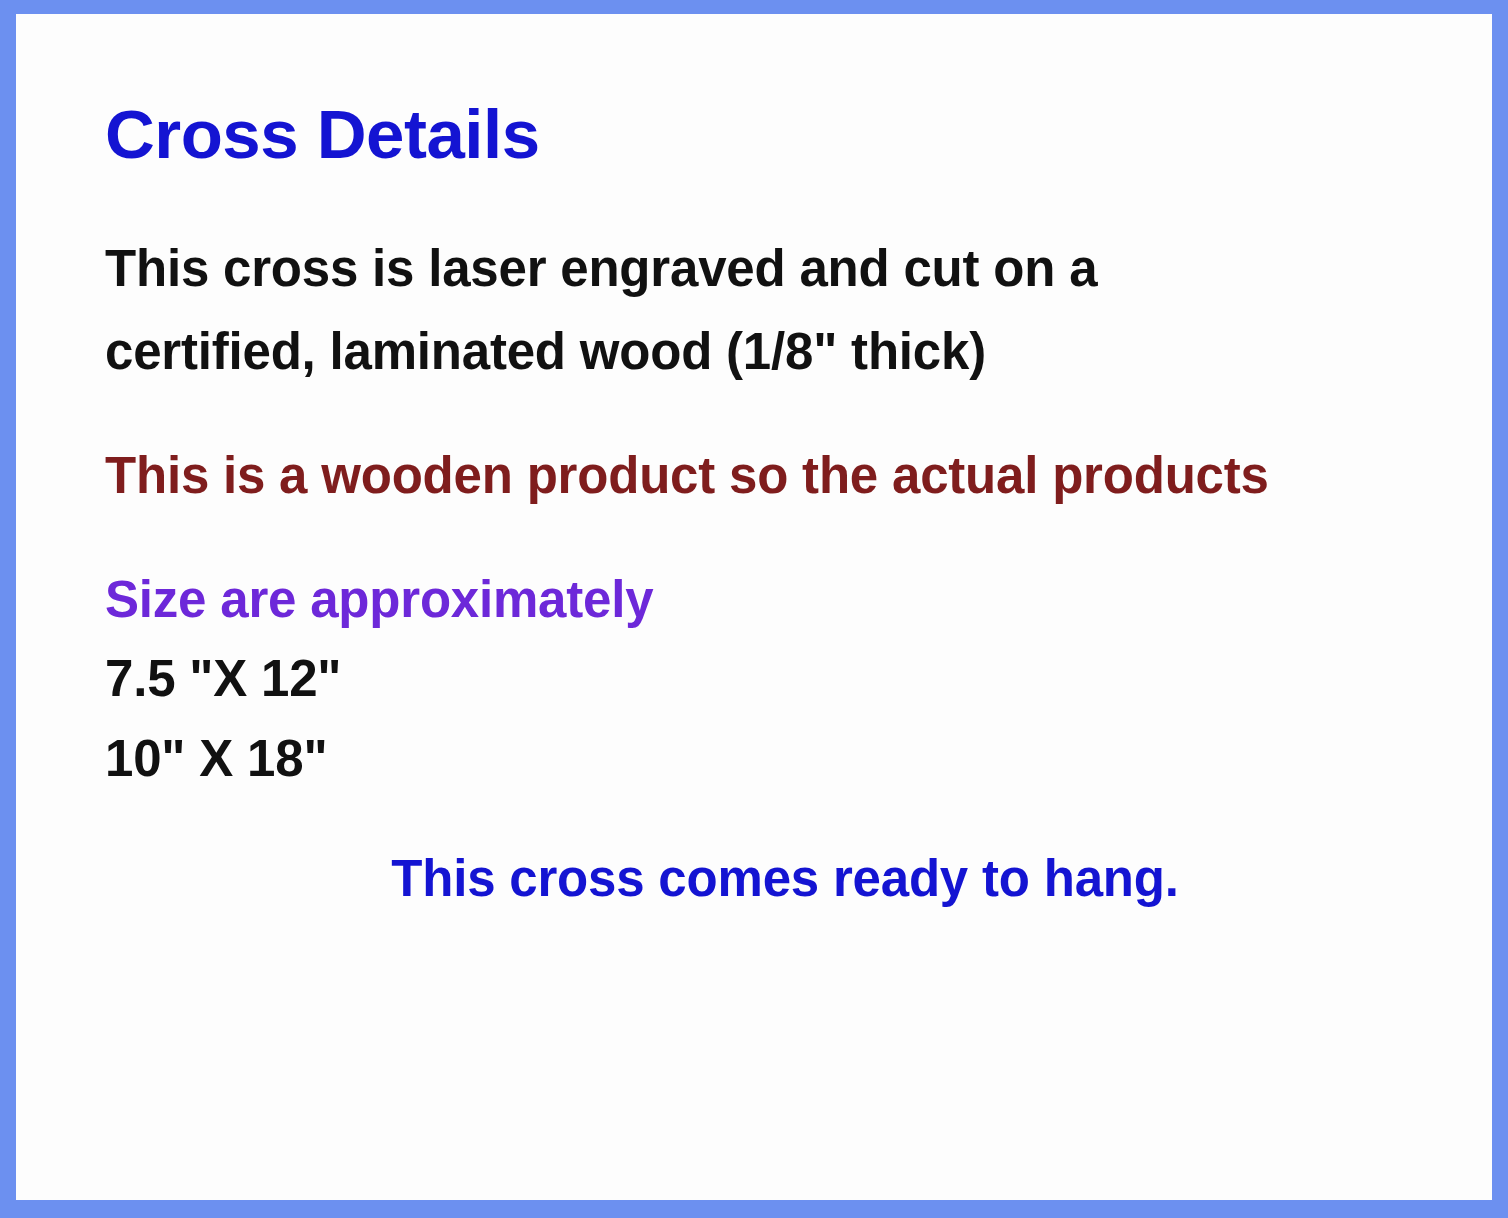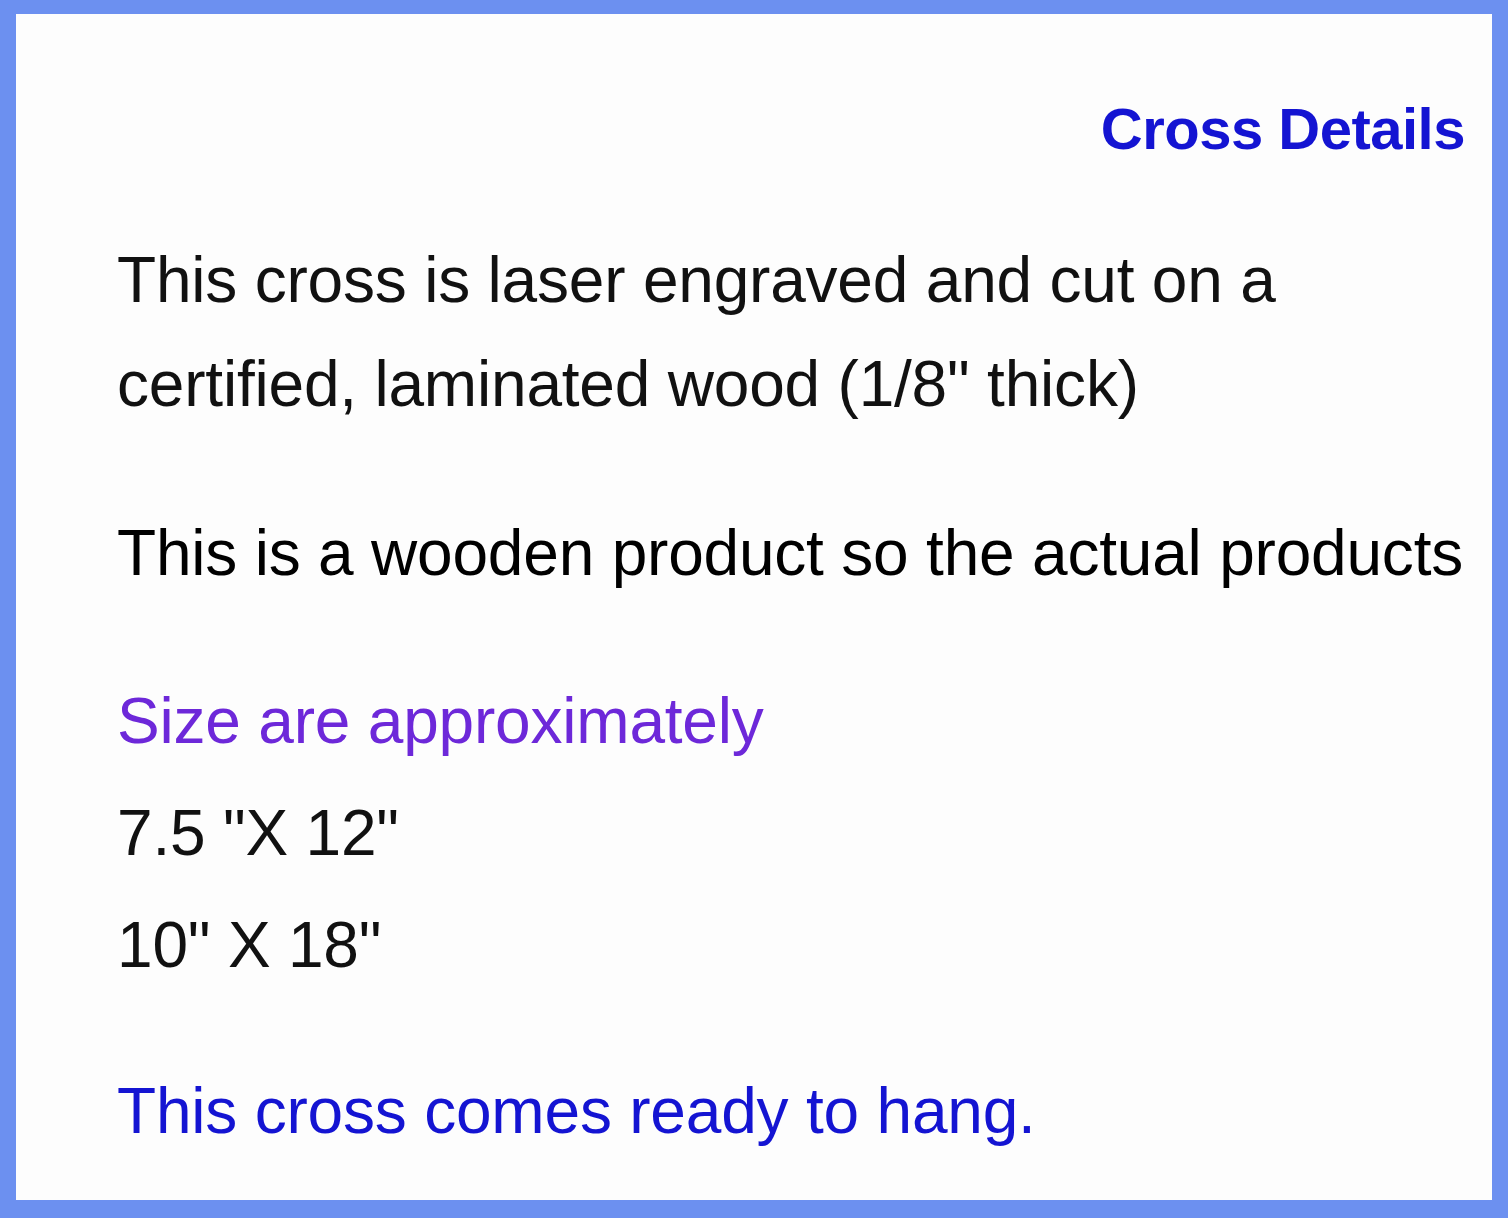--- a/index.html
+++ b/index.html
@@ -36,34 +36,33 @@
   .content {
     position: absolute;
     left: 89px;         
     top: 86px;
     width: 1360px;
   }
 
   .title {
     margin: 0;
     padding: 0;
-    font-size: 58px;
+    font-size: 69px;
     font-weight: bold;
     color: #1414d2;
     letter-spacing: -0.5px;
     line-height: 1.0;
     white-space: nowrap;
-    text-align: right;
   }
 
   .para {
-    margin: 12px;
+    margin: 0;
     padding: 0;
-    font-size: 64px;
-    font-weight: normal;
+    font-size: 51px;
+    font-weight: bold;
     line-height: 1.62;
     letter-spacing: -0.2px;
   }
 
   .para.black { color: #111111; }
   .para.blue  { color: #1414d2; }
 
   .gap-1 { height: 59px; }   
   .gap-2 { height: 42px; }   
   .gap-3 { height: 42px; }   
@@ -84,31 +83,31 @@
 
       <div class="gap-1"></div>
 
       <div class="para black" style="color: rgb(17, 17, 17);">
         <div class="nowrap">This cross is laser engraved and cut on a</div>
         <div class="nowrap">certified, laminated wood (1/8" thick)</div>
       </div>
 
       <div class="gap-2"></div>
 
-      <div class="para blue" style="color: #000000;">
+      <div class="para blue" style="color: #7f1d1d;">
         <div class="nowrap">This is a wooden product so the actual products</div>
       </div>
 
       <div class="gap-3"></div>
 
       <div class="size-block">
         <div class="para black nowrap" style="color: #6d28d9;">Size are approximately</div>
         <div class="para black nowrap" style="color: rgb(17, 17, 17);">7.5 "X 12"</div>
         <div class="para black nowrap" style="color: rgb(17, 17, 17);">10" X 18"</div>
       </div>
 
       <div class="gap-4"></div>
 
-      <div class="para blue nowrap" style="color: rgb(20, 20, 210);">This cross comes ready to hang.</div>
+      <div class="para blue nowrap" style="color: rgb(20, 20, 210); text-align: center;">This cross comes ready to hang.</div>
 
     </div>
   </div>
 </div>
 
 </body></html>

